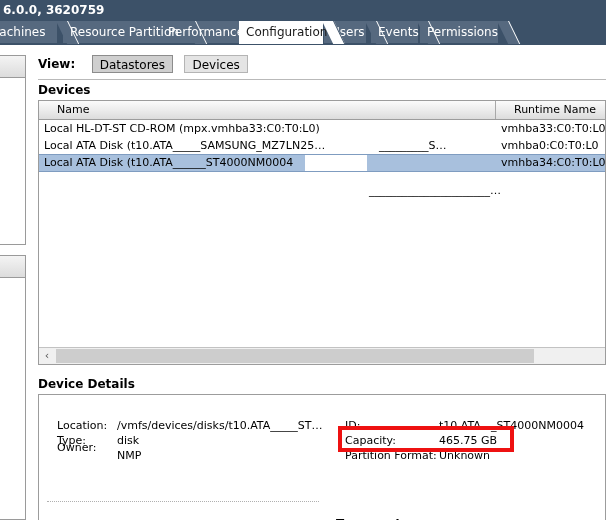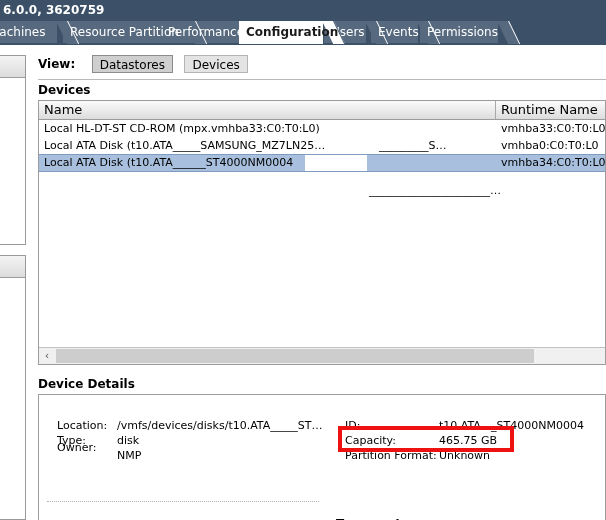--- a/index.html
+++ b/index.html
@@ -187,22 +187,22 @@
     width: 100%; height: 19px;
     background: linear-gradient(to bottom, #fbfbfb 0%, #ececec 50%, #dcdcdc 100%);
     border-bottom: 1px solid #9c9c9c;
     box-sizing: border-box;
   }
   .th {
     position: absolute;
     top: 0;
     height: 18px;
     line-height: 18px;
-    font-size: 13px;
-    padding-left: 5px;
+    font-size: 11px;
+    padding-left: 18px;
     box-sizing: border-box;
     white-space: nowrap;
     cursor: default;
     color: #000;
   }
   #th-name { left: 0; width: 457px; border-right: 1px solid #a8a8a8; }
   #th-runtime { left: 457px; width: 110px; }
 
   #rows-area {
     position: absolute;
@@ -359,21 +359,21 @@
 </div>
 
 <div id="version-bar">
   <span id="version-text">6.0.0, 3620759</span>
 </div>
 
 <div id="tab-strip">
     <div class="tab" style="left: -18px; width: 75px;"><span class="tab-label">Machines</span><span class="tab-slant"></span></div>
     <div class="tab" style="left: 63px; width: 122px;"><span class="tab-label">Resource Partition</span><span class="tab-slant"></span></div>
     <div class="tab" style="left: 161px; width: 82px;"><span class="tab-label">Performance</span><span class="tab-slant"></span></div>
-    <div class="tab active" style="left: 239px; width: 84px; font-weight: bold;"><span class="tab-label">Configuration</span><span class="tab-slant"></span></div>
+    <div class="tab active" style="left: 239px; width: 84px;"><span class="tab-label">Configuration</span><span class="tab-slant"></span></div>
     <div class="tab" style="left: 324px; width: 42px;"><span class="tab-label">Users</span><span class="tab-slant"></span></div>
     <div class="tab" style="left: 371px; width: 47px;"><span class="tab-label">Events</span><span class="tab-slant"></span></div>
     <div class="tab" style="left: 420px; width: 78px;"><span class="tab-label">Permissions</span><span class="tab-slant"></span></div>
   </div>
 <div id="tab-strip-underline"></div>
 
 <div id="content">
 
   <div id="view-row">
     <span id="view-label">View:</span>

